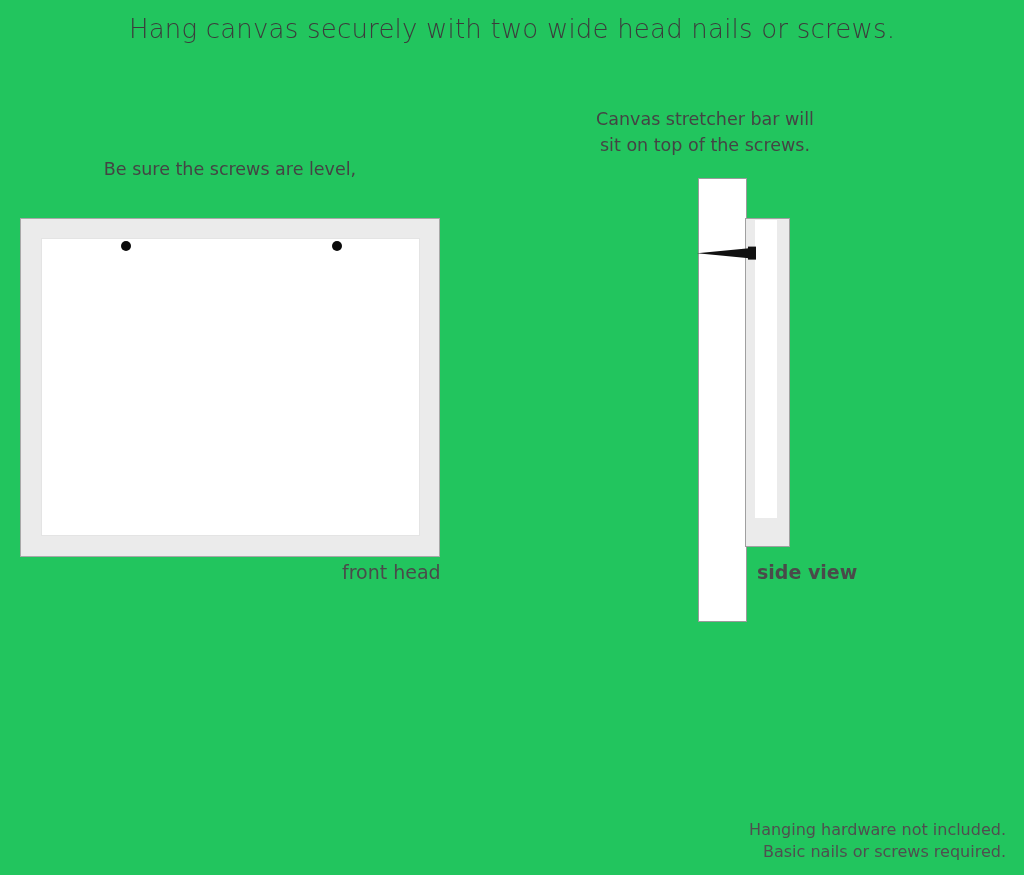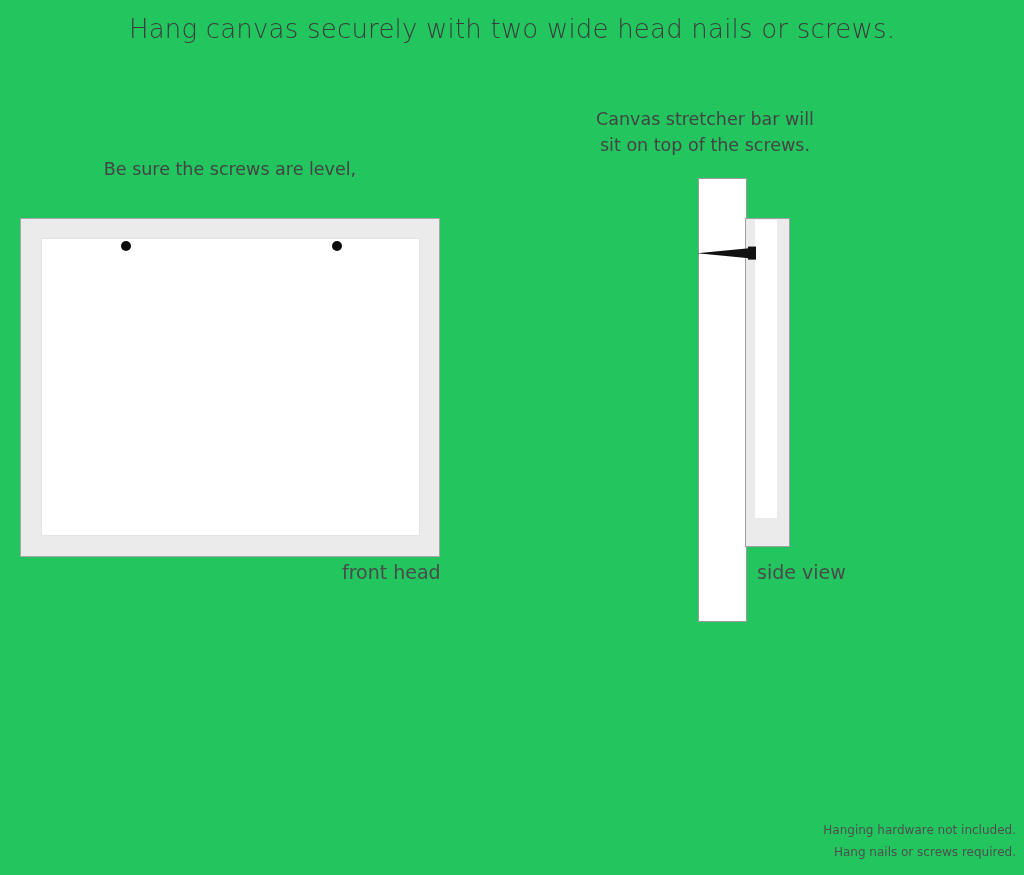--- a/index.html
+++ b/index.html
@@ -127,29 +127,29 @@
 
   
   .view-label {
     position: absolute;
     font-size: 19px;
     font-weight: 400;
     color: #4a4a4a;
     white-space: nowrap;
   }
   .label-front { left: 342px; top: 561px; }
-  .label-side  { left: 757px; top: 561px; }
+  .label-side  { left: 757px; top: 561px; font-weight: bold; }
 
   
   .footer {
     position: absolute;
-    right: 8px;
+    right: 18px;
     top: 819px;
     text-align: right;
-    font-size: 12px;
+    font-size: 16px;
     line-height: 22px;
     color: #4f4f4f;
   }
   .footer div { white-space: nowrap; }
 </style>
 </head>
 <body>
 
 <div id="page">
 
@@ -178,16 +178,16 @@
   <div class="side-screw">
     <svg width="68" height="20" viewBox="0 0 68 20" xmlns="http://www.w3.org/2000/svg">
       <path d="M0 10.2 L52 5.2 L52 15.2 Z" fill="#111111"></path>
       <rect x="51" y="3.6" width="8" height="13" fill="#111111"></rect>
     </svg>
   </div>
   <div class="view-label label-side">side view</div>
 
   <div class="footer">
     <div>Hanging hardware not included.</div>
-    <div>Hang nails or screws required.</div>
+    <div>Basic nails or screws required.</div>
   </div>
 
 </div>
 
 </body></html>

